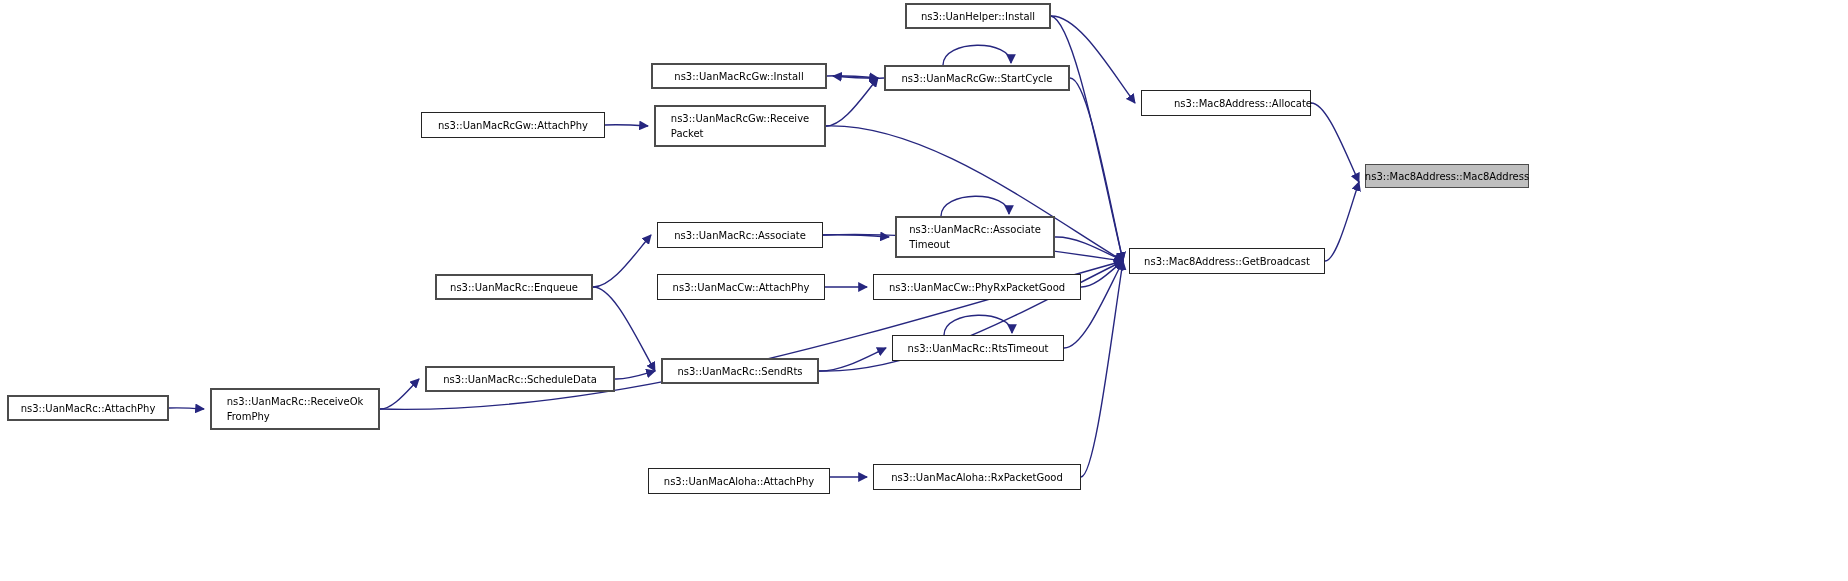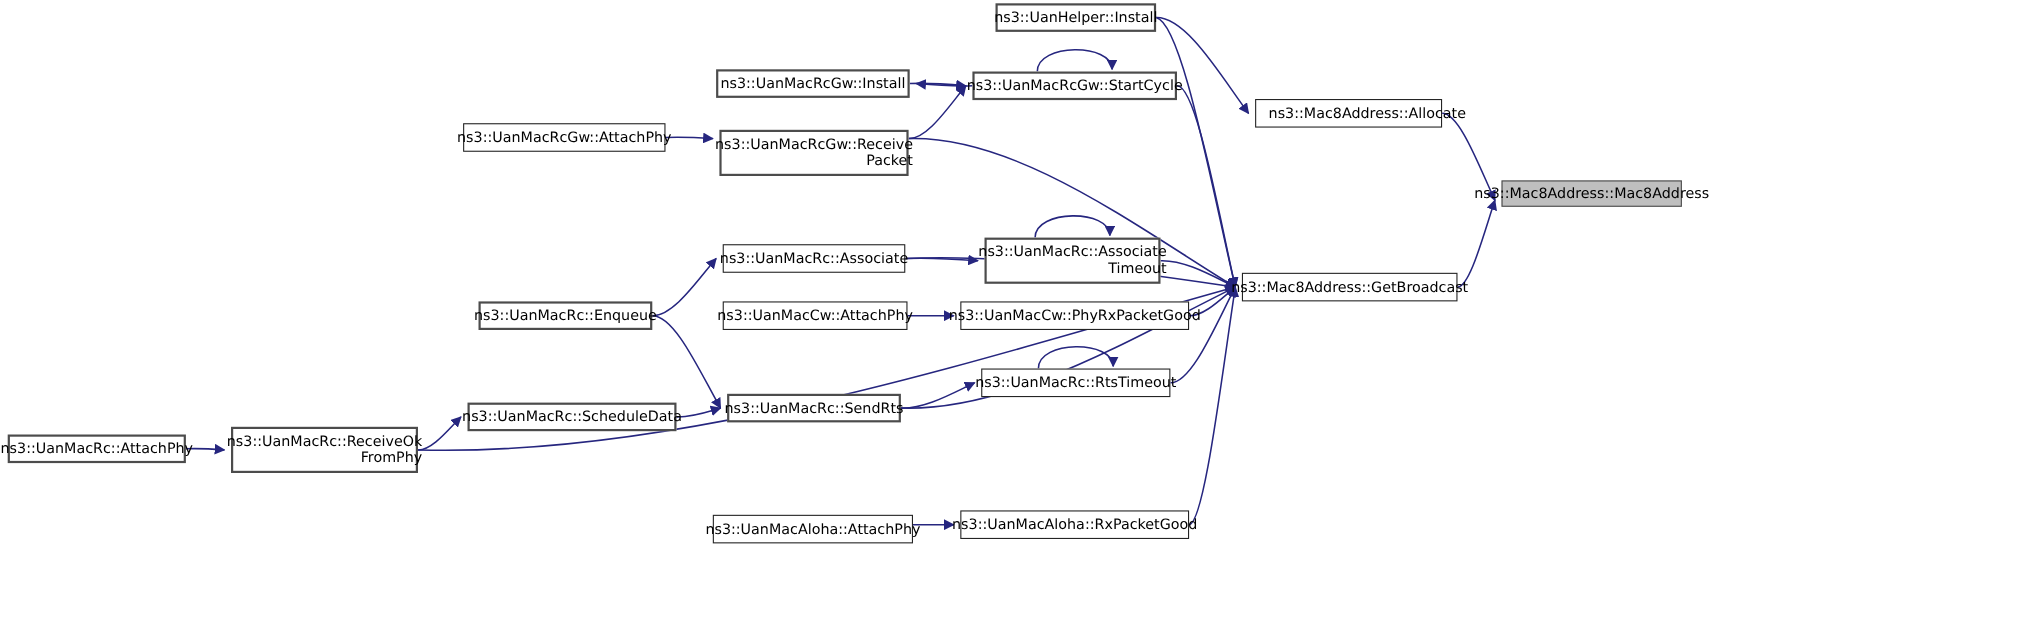--- a/index.html
+++ b/index.html
@@ -19,23 +19,23 @@
     pointer-events:none;
   }
   .node{
     position:absolute;
     box-sizing:border-box;
     background:#ffffff;
     border:1px solid #242424;
     display:flex;
     align-items:center;
     justify-content:center;
-    text-align:right;
+    text-align:left;
     color:#000000;
-    font-size:13px;
+    font-size:10px;
     line-height:15px;
     letter-spacing:0px;
     white-space:pre-line;
     z-index:3;
   }
   .node.thick{ border-width:2px; border-color:#4c4c4c; }
   .node.highlight{ background:#bfbfbf; border:1px solid #4c4c4c; }
   .node-label{ padding:0 4px; }
 </style>
 </head>
@@ -79,21 +79,21 @@
         <path d="M 830 477 C 842.21 477, 855.9 477, 867 477" fill="none" stroke="#26267f" stroke-width="1.4" marker-end="url(#arrow)"></path>
         <path d="M 1081 477 C 1094.86 475.58, 1110.4 343.3, 1123 261" fill="none" stroke="#26267f" stroke-width="1.4" marker-end="url(#arrow)"></path>
       </g>
   </svg>
   <div id="node-layer">
       <div class="node thick" style="left: 905px; top: 3px; width: 146px; height: 26px;"><span class="node-label">ns3::UanHelper::Install</span></div>
       <div class="node thick" style="left: 651px; top: 63px; width: 176px; height: 26px;"><span class="node-label">ns3::UanMacRcGw::Install</span></div>
       <div class="node thick" style="left: 884px; top: 65px; width: 186px; height: 26px;"><span class="node-label">ns3::UanMacRcGw::StartCycle</span></div>
       <div class="node" style="left: 1141px; top: 90px; width: 170px; height: 26px; padding-left: 34px;"><span class="node-label">ns3::Mac8Address::Allocate</span></div>
       <div class="node" style="left: 421px; top: 112px; width: 184px; height: 26px;"><span class="node-label">ns3::UanMacRcGw::AttachPhy</span></div>
-      <div class="node thick" style="left: 654px; top: 118px; width: 172px; height: 42px;"><span class="node-label">ns3::UanMacRcGw::Receive
+      <div class="node thick" style="left: 654px; top: 105px; width: 172px; height: 42px;"><span class="node-label">ns3::UanMacRcGw::Receive
 Packet</span></div>
       <div class="node highlight" style="left: 1365px; top: 164px; width: 164px; height: 24px;"><span class="node-label">ns3::Mac8Address::Mac8Address</span></div>
       <div class="node thick" style="left: 895px; top: 216px; width: 160px; height: 42px;"><span class="node-label">ns3::UanMacRc::Associate
 Timeout</span></div>
       <div class="node" style="left: 657px; top: 222px; width: 166px; height: 26px;"><span class="node-label">ns3::UanMacRc::Associate</span></div>
       <div class="node" style="left: 1129px; top: 248px; width: 196px; height: 26px;"><span class="node-label">ns3::Mac8Address::GetBroadcast</span></div>
       <div class="node thick" style="left: 435px; top: 274px; width: 158px; height: 26px;"><span class="node-label">ns3::UanMacRc::Enqueue</span></div>
       <div class="node" style="left: 657px; top: 274px; width: 168px; height: 26px;"><span class="node-label">ns3::UanMacCw::AttachPhy</span></div>
       <div class="node" style="left: 873px; top: 274px; width: 208px; height: 26px;"><span class="node-label">ns3::UanMacCw::PhyRxPacketGood</span></div>
       <div class="node" style="left: 892px; top: 335px; width: 172px; height: 26px;"><span class="node-label">ns3::UanMacRc::RtsTimeout</span></div>

